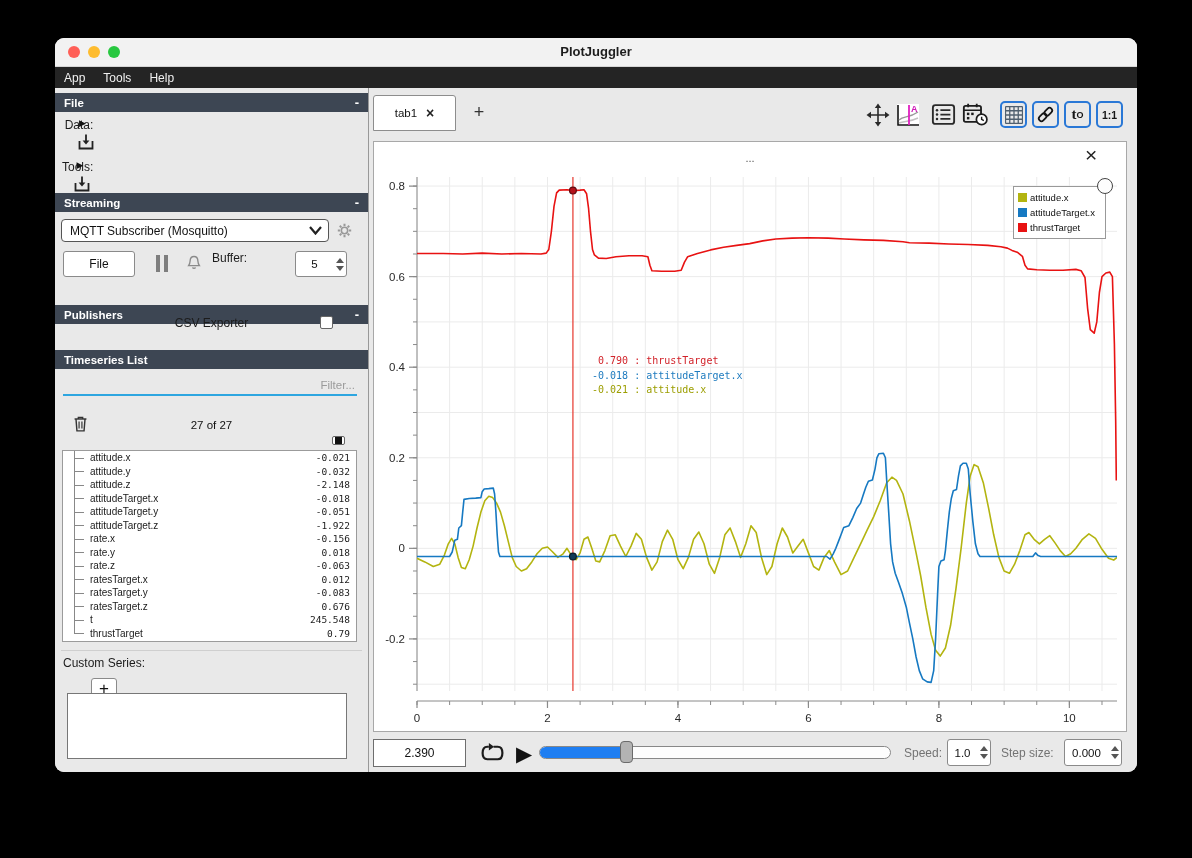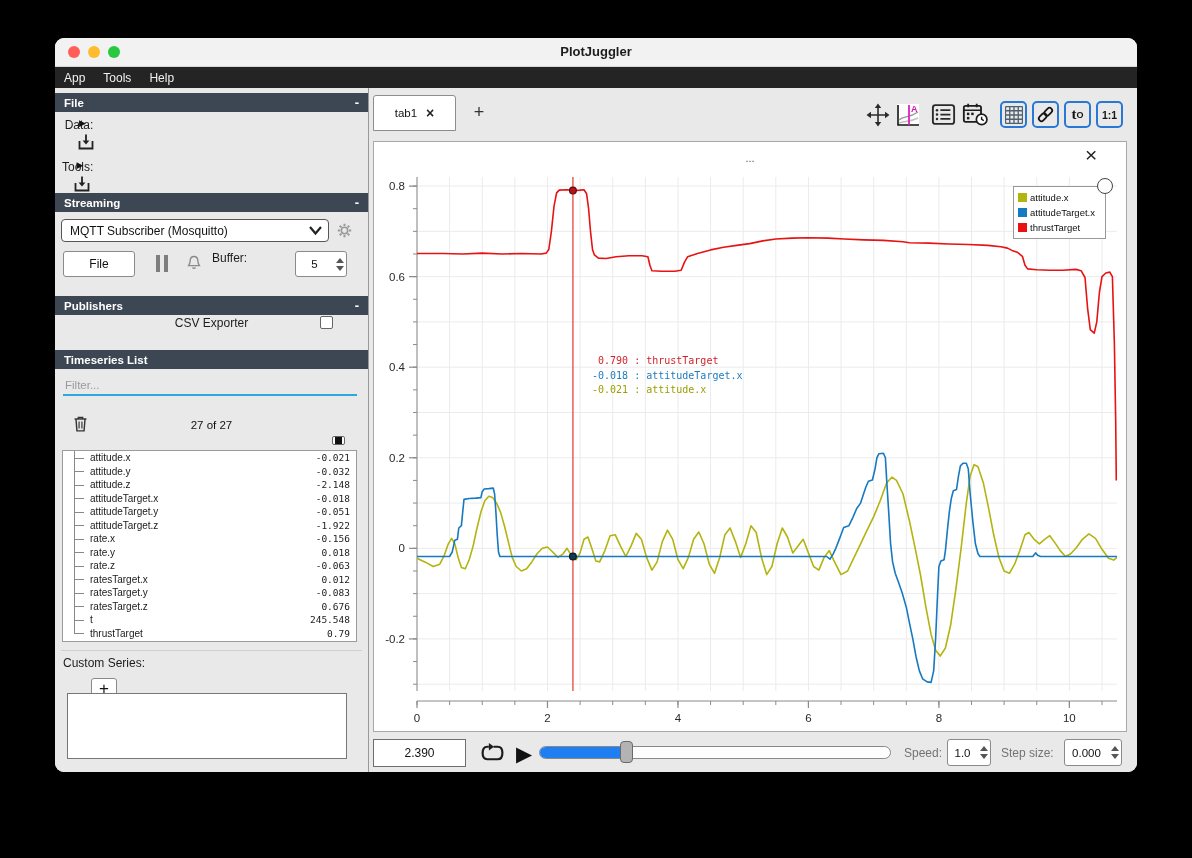--- a/index.html
+++ b/index.html
@@ -196,33 +196,33 @@
         <span>Buffer:</span>
       </span>
       <div class="spin" style="left:240px;top:163px;width:52px;height:26px">
         <span class="val">5</span>
         <span class="arrows">
             <span class="tri-up"></span>
             <span class="tri-down"></span>
           </span>
       </div>
 
-      <div class="sec-header" style="top:208px">
+      <div class="sec-header" style="top:217px">
         <span>Publishers</span>
         <span class="dash">-</span>
       </div>
       <div class="srow" style="left:7px;top:228px;height:22px;right:7px">
         <span>CSV Exporter</span>
         <span class="checkbox" id="csv-checkbox" style="position:absolute;right:28px"></span>
       </div>
 
       <div class="sec-header" style="top:262px">
         <span>Timeseries List</span>
       </div>
-      <input class="filter-input" style="left: 8px; top: 288px; width: 290px;" placeholder="Filter...">
+      <input class="filter-input" style="left: 8px; top: 288px; width: 290px; text-align: right;" placeholder="Filter...">
       <span class="icon-btn" style="position:absolute;left:16px;top:326px">
         <svg width="19" height="19" viewBox="0 0 16 16">
             <line x1="3" y1="4.2" x2="13" y2="4.2" stroke="#333" stroke-width="1.2"></line>
             <path d="M6.2 4.2 V2.9 H9.8 V4.2" fill="none" stroke="#333" stroke-width="1.2"></path>
             <path d="M4.2 4.2 L5 14.2 H11 L11.8 4.2" fill="none" stroke="#333" stroke-width="1.2"></path>
             <line x1="6.8" y1="6.4" x2="6.8" y2="12.2" stroke="#333" stroke-width="1"></line>
             <line x1="9.2" y1="6.4" x2="9.2" y2="12.2" stroke="#333" stroke-width="1"></line>
           </svg>
       </span>
       <div style="position:absolute;left:0;right:0;top:331px;text-align:center;font-size:11.5px;color:#111">27 of 27</div>

